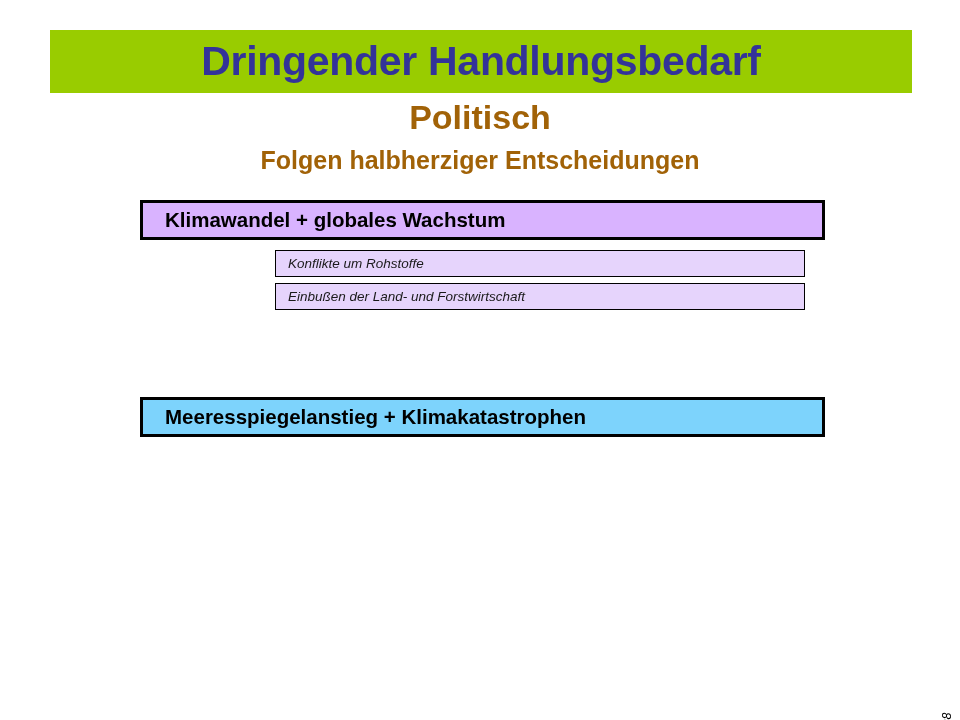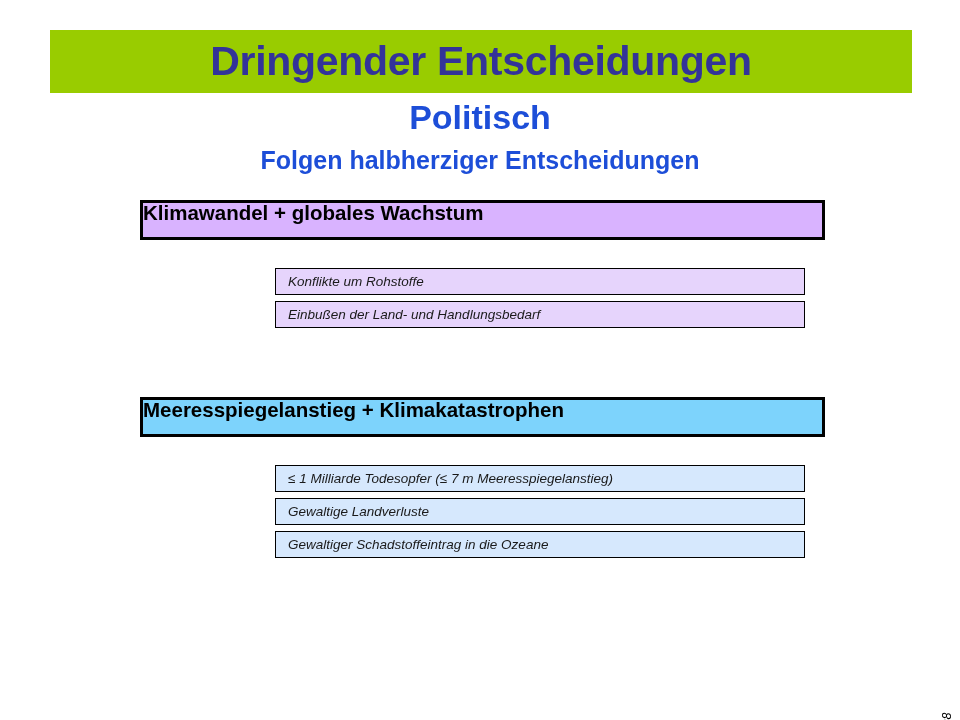--- a/index.html
+++ b/index.html
@@ -36,21 +36,21 @@
     white-space: nowrap;
     line-height: 1;
   }
 
   
   .section-heading {
     position: absolute;
     left: 0;
     width: 960px;
     text-align: center;
-    color: #1d4ed8;
+    color: #a16207;
     font-weight: bold;
     white-space: nowrap;
   }
   .heading-main {
     top: 100px;
     font-size: 34px;
     line-height: 1.05;
   }
   .heading-sub {
     top: 147px;
@@ -66,34 +66,35 @@
   }
   .group-1 { top: 200px; }
   .group-2 { top: 397px; }
 
   .group-header {
     box-sizing: border-box;
     width: 685px;
     height: 40px;
     border: 3px solid #000000;
     display: flex;
-    padding-left: 0;
+    align-items: center;
+    padding-left: 22px;
   }
   .group-header-text {
     font-size: 20.5px;
     font-weight: bold;
     color: #000000;
     white-space: nowrap;
     line-height: 1;
   }
 
   .group-items {
     position: relative;
     margin-left: 135px;
-    margin-top: 28px;
+    margin-top: 10px;
     width: 530px;
   }
   .group-item {
     box-sizing: border-box;
     width: 530px;
     height: 27px;
     border: 1.6px solid #000000;
     display: flex;
     align-items: center;
     padding-left: 12px;
@@ -124,50 +125,39 @@
     font-size: 12.5px;
     font-style: italic;
     color: #000000;
     line-height: 1;
   }
 </style>
 </head>
 <body>
 
 <div class="title-banner">
-  <span class="title-banner-text">Dringender Entscheidungen</span>
+  <span class="title-banner-text">Dringender Handlungsbedarf</span>
 </div>
 
 <div class="section-heading heading-main">Politisch</div>
 <div class="section-heading heading-sub">Folgen halbherziger Entscheidungen</div>
 
 <div class="group group-1 purple">
   <div class="group-header">
     <span class="group-header-text">Klimawandel + globales Wachstum</span>
   </div>
   <div class="group-items">
     <div class="group-item">
       <span class="group-item-text">Konflikte um Rohstoffe</span>
     </div>
     <div class="group-item">
-      <span class="group-item-text">Einbußen der Land- und Handlungsbedarf</span>
+      <span class="group-item-text">Einbußen der Land- und Forstwirtschaft</span>
     </div>
   </div>
 </div>
 
 <div class="group group-2 blue">
   <div class="group-header">
     <span class="group-header-text">Meeresspiegelanstieg + Klimakatastrophen</span>
   </div>
-  <div class="group-items">
-    <div class="group-item">
-      <span class="group-item-text">≤ 1 Milliarde Todesopfer (≤ 7 m Meeresspiegelanstieg)</span>
-    </div>
-    <div class="group-item">
-      <span class="group-item-text">Gewaltige Landverluste</span>
-    </div>
-    <div class="group-item">
-      <span class="group-item-text">Gewaltiger Schadstoffeintrag in die Ozeane</span>
-    </div>
-  </div>
 </div>
 
 <div class="copyright">© J. Martin 2008</div>
 
 </body></html>

